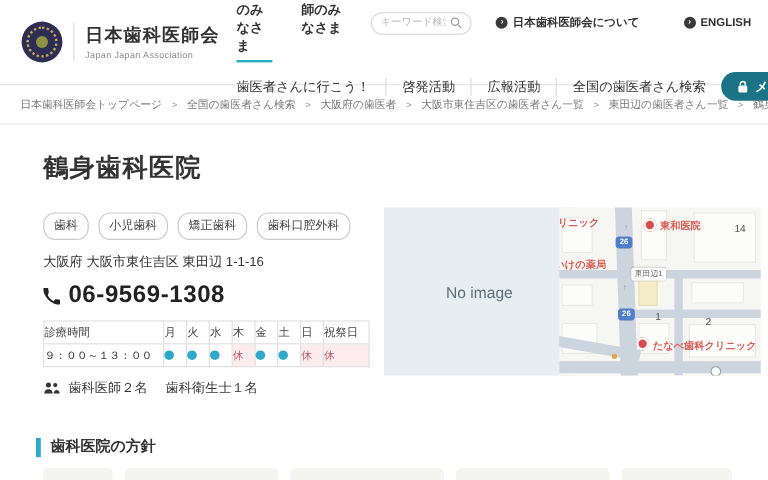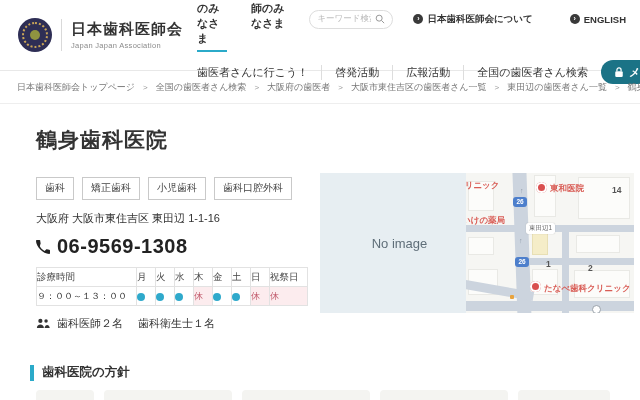--- a/index.html
+++ b/index.html
@@ -38,21 +38,21 @@
 
   
   .breadcrumb { display:flex; align-items:center; height:33px; padding:0 17px;
     font-size:9px; color:#777; border-bottom:1px solid #eee; white-space:nowrap; overflow:hidden; }
   .crumb + .crumb::before { content:">"; margin:0 8px; color:#999; font-size:8px; }
 
   
   .main { position:relative; padding:22px 0 0 36px; width:320px; }
   .clinic-name { font-size:21px; font-weight:bold; color:#333; letter-spacing:1px; }
   .tags { display:flex; gap:8px; margin-top:23px; }
-  .tag { border:1px solid #c9c9c9; border-radius:0; padding:3px 8px 4px; font-size:10px; color:#444; background:#fff; }
+  .tag { border:1px solid #c9c9c9; border-radius:10px; padding:3px 8px 4px; font-size:10px; color:#444; background:#fff; }
   .address { margin-top:11px; font-size:11px; color:#333; }
   .phone { margin-top:9px; display:flex; align-items:center; gap:7px; font-size:20px; font-weight:bold; color:#222; letter-spacing:.5px; }
   .schedule { border-collapse:collapse; margin-top:9px; table-layout:fixed; }
   .schedule th, .schedule td { border:1px solid #e2e2e2; text-align:left; font-weight:normal;
     font-size:9.5px; color:#444; height:19px; padding:0; }
   .schedule .time-col { width:100px; }
   .schedule .day-col { width:19px; }
   .schedule .hol-col { width:38px; }
   .schedule td.time { font-size:9px; letter-spacing:0; color:#333; }
   .schedule td.open-cell .dot { width:8px; height:8px; border-radius:50%; background:#2fa9cb; display:inline-block; vertical-align:middle; }
@@ -63,21 +63,21 @@
   
   .no-image { position:absolute; left:320px; top:173px; width:159px; height:140px; background:#e7eef2;
     display:flex; align-items:center; justify-content:center; font-size:13px; color:#5f6e79; }
   .map { position:absolute; left:466px; top:173px; width:168px; height:140px; background:#f6f6f3;
     overflow:hidden; }
   .map * { position:absolute; }
   .bld { background:#fcfcfa; border:1px solid #e9e9e5; }
   .bld-y { background:#f5edc8; border:1px solid #e8dfb4; }
   .road { background:#ccd4de; }
   .m-red { color:#d95c55; font-size:8.5px; font-weight:bold; white-space:nowrap; }
-  .m-num { color:#555; font-size:8.5px;font-weight:bold; }
+  .m-num { color:#555; font-size:8.5px; }
   .badge { width:14px; height:10px; background:#4d7fcc; border-radius:3px; color:#fff; font-size:6.5px;
     line-height:10px; text-align:center; font-weight:bold; }
   .street-label { background:#fff; border-radius:2px; padding:1px 3px; font-size:6.5px; color:#666;
     box-shadow:0 0 1px rgba(0,0,0,.3); white-space:nowrap; }
   .pin { width:11px; height:11px; border-radius:50%; background:#d94f4f; box-shadow:inset 0 0 0 2px #fff; }
   .arrow { color:#8d97a5; font-size:7px; }
   .signal { width:4px; height:4px; background:#e8a33d; border-radius:1px; }
   .poi-circ { width:9px; height:9px; border:1.5px solid #9aa2aa; border-radius:50%; background:#fff; }
 
   
@@ -148,22 +148,22 @@
   <a class="crumb">大阪市東住吉区の歯医者さん一覧</a>
   <a class="crumb">東田辺の歯医者さん一覧</a>
   <span class="crumb">鶴身歯科医院</span>
 </nav>
 
 <main class="main">
   <h1 class="clinic-name">鶴身歯科医院</h1>
 
   <div class="tags">
     <span class="tag">歯科</span>
+    <span class="tag">小児歯科</span>
     <span class="tag">矯正歯科</span>
-    <span class="tag">小児歯科</span>
     <span class="tag">歯科口腔外科</span>
   </div>
 
   <div class="address">大阪府 大阪市東住吉区 東田辺 1-1-16</div>
 
   <div class="phone">
     <svg width="14" height="14" viewBox="0 0 24 24">
       <path fill="#222" d="M6.6 10.8c1.8 3.5 4.6 6.3 8.1 8.1l2.7-2.7c.3-.3.8-.4 1.2-.3 1.3.4 2.7.7 4.1.7.7 0 1.3.6 1.3 1.3v4.7c0 .7-.6 1.3-1.3 1.3C12.3 24 0 11.7 0 1.3 0 .6.6 0 1.3 0H6c.7 0 1.3.6 1.3 1.3 0 1.4.2 2.8.7 4.1.1.4 0 .9-.3 1.2L6.6 10.8z"></path>
     </svg>
     <span>06-9569-1308</span>

